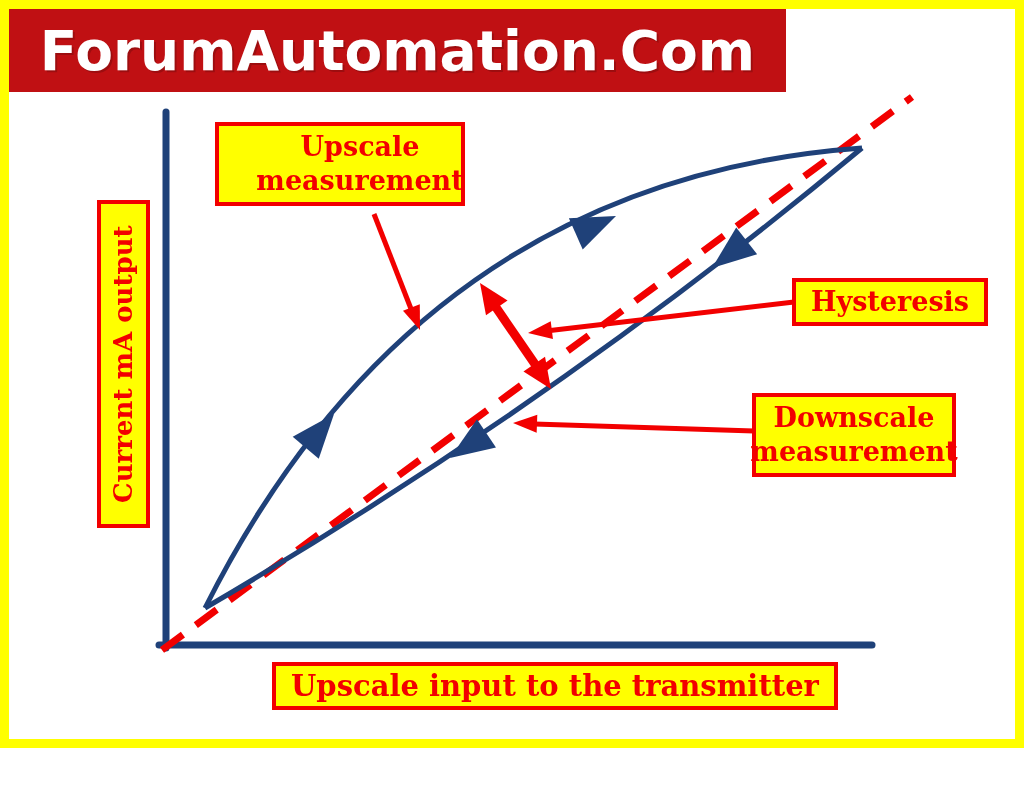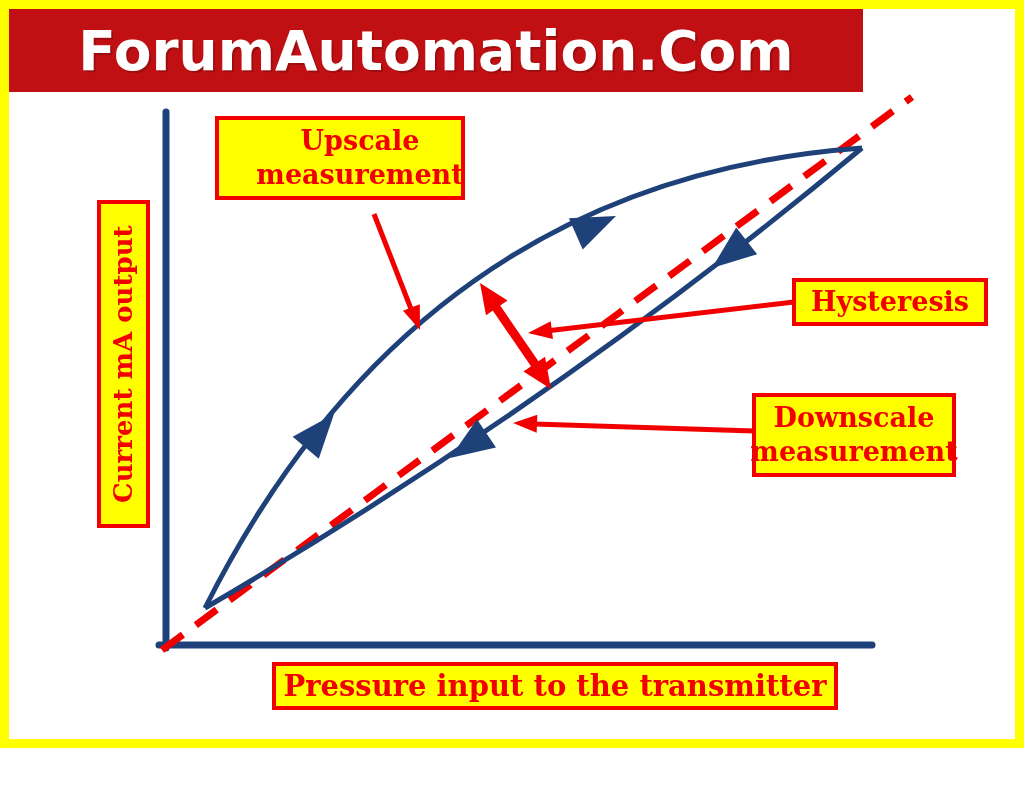--- a/index.html
+++ b/index.html
@@ -21,21 +21,21 @@
     position: absolute;
     left: 0; top: 0;
     width: 1024px; height: 748px;
     box-sizing: border-box;
     border: 9px solid #ffff00;
     background: #ffffff;
   }
   .banner {
     position: absolute;
     left: 9px; top: 9px;
-    width: 854px; height: 83px;
+    width: 777px; height: 83px;
     background: #c01013;
     display: flex;
     align-items: center;
     justify-content: center;
   }
   .banner-text {
     color: #ffffff;
     font-family: "DejaVu Sans", sans-serif;
     font-weight: 800;
     font-size: 55px;
@@ -57,21 +57,21 @@
     color: #f20000;
     font-weight: bold;
     display: flex;
     align-items: center;
     justify-content: center;
     text-align: center;
     z-index: 2;
     line-height: 1.25;
   }
   .callout-upscale {
-    left: 215px; top: 116px;
+    left: 215px; top: 122px;
     width: 250px; height: 84px;
     font-size: 27px;
     padding-left: 40px;
   }
   .callout-hysteresis {
     left: 792px; top: 278px;
     width: 196px; height: 48px;
     font-size: 27px;
   }
   .callout-downscale {
@@ -143,16 +143,16 @@
 
   <div class="callout callout-downscale">
     <span>Downscale measurement</span>
   </div>
 
   <div class="callout axis-label-y">
     <span>Current mA output</span>
   </div>
 
   <div class="callout axis-label-x">
-    <span>Pressure input to the transmitter</span>
+    <span>Upscale input to the transmitter</span>
   </div>
 
 </div>
 
 </body></html>

